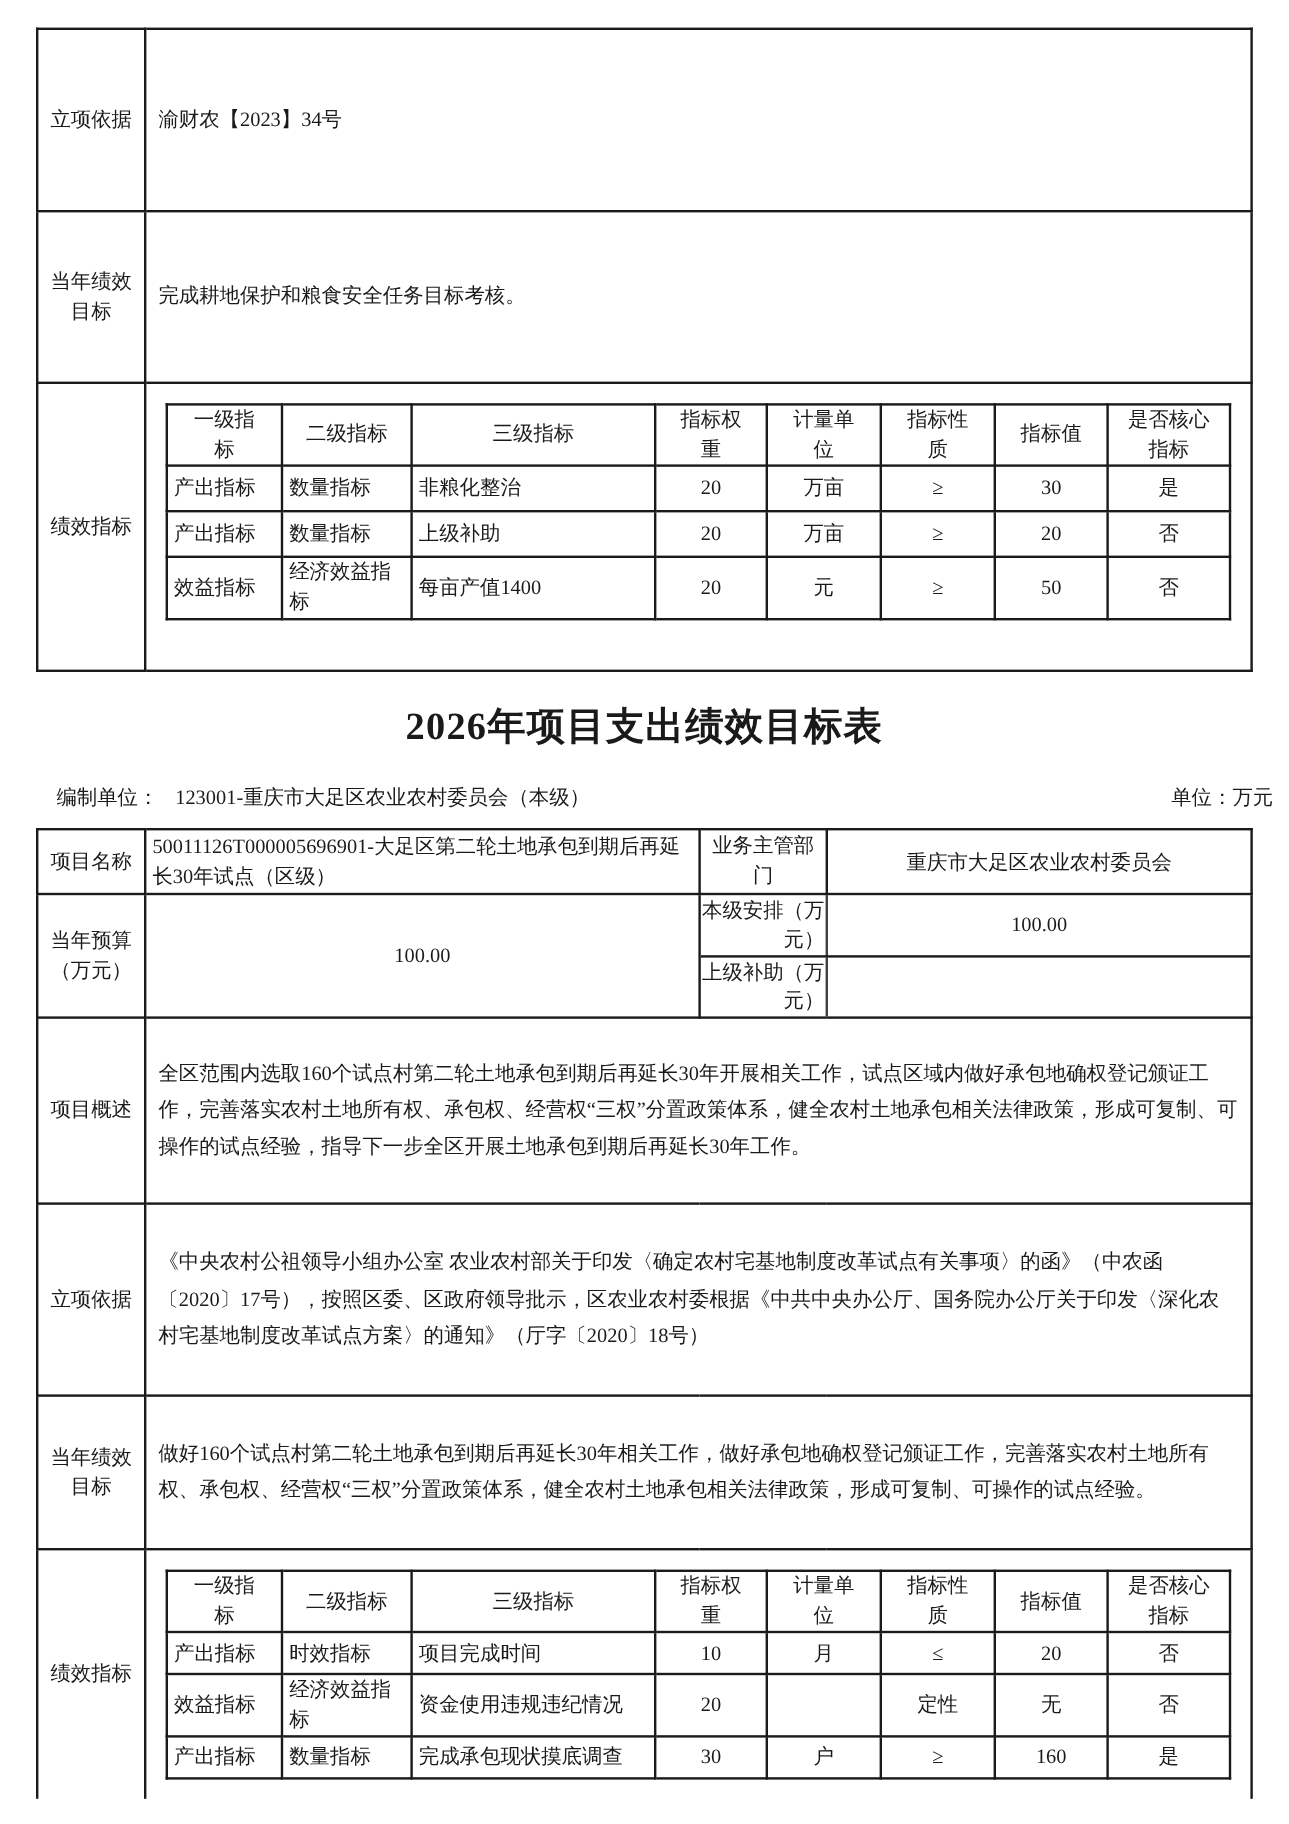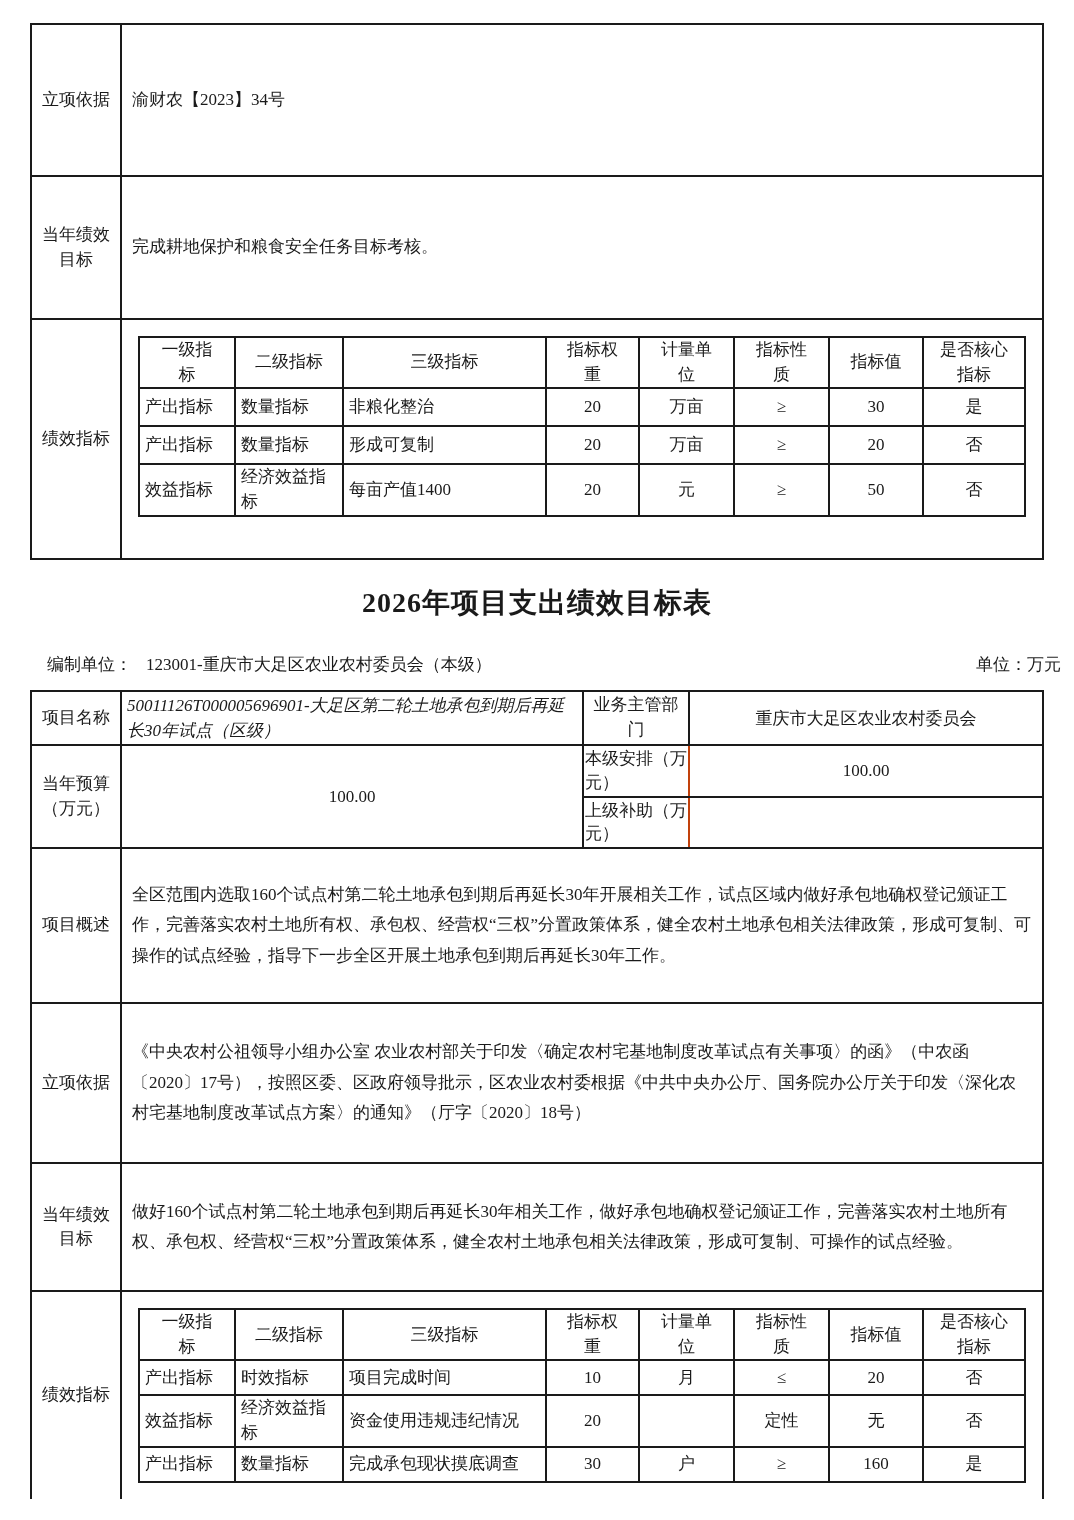--- a/index.html
+++ b/index.html
@@ -24,28 +24,28 @@
   .ind th{font-weight:normal;text-align:center;padding:0 14px;}
   .ind td.al{text-align:left;padding:0 5px;}
   .ind td.ac{text-align:center;padding:0 4px;}
   .ind-t1 thead tr{height:46px;}
   .ind-t1 tbody tr{height:38px;}
   .ind-t2 thead tr{height:46px;}
   .ind-t2 tbody tr{height:35px;}
   
   .split{width:100%;}
   .split td{border:none;vertical-align:middle;}
-  .split td.sl{border-right:2px solid #c2410c;text-align:left;line-height:1.4;width:102px;}
+  .split td.sl{border-right:2px solid #404040;text-align:right;line-height:1.4;width:102px;}
   .split tr.first td{border-bottom:2px solid #1a1a1a;}
   .split td.sv{text-align:center;}
   
   #table2 tr.cut > td{border-bottom:none;}
   #page-title{
     position:absolute;top:584px;left:0;width:1074px;text-align:center;
-    font-size:28px;font-weight:bold;letter-spacing:1px;
+    font-size:32px;font-weight:bold;letter-spacing:1px;
   }
   #meta-row{
     position:absolute;top:653px;left:30px;width:1014px;
     display:flex;justify-content:space-between;align-items:baseline;margin-left:17px;
   }
   #meta-row .gap{margin-right:14px;}
   .para{white-space:pre-line;}
 </style>
 </head>
 <body>
@@ -97,21 +97,21 @@
                 <td class="al">非粮化整治</td>
                 <td class="ac">20</td>
                 <td class="ac">万亩</td>
                 <td class="ac">≥</td>
                 <td class="ac">30</td>
                 <td class="ac">是</td>
               </tr>
               <tr>
                 <td class="al">产出指标</td>
                 <td class="al">数量指标</td>
-                <td class="al">形成可复制</td>
+                <td class="al">上级补助</td>
                 <td class="ac">20</td>
                 <td class="ac">万亩</td>
                 <td class="ac">≥</td>
                 <td class="ac">20</td>
                 <td class="ac">否</td>
               </tr>
               <tr>
                 <td class="al">效益指标</td>
                 <td class="al">经济效益指标</td>
                 <td class="al">每亩产值1400</td>
@@ -140,21 +140,21 @@
 <table id="table2" class="outer">
   <colgroup>
       <col style="width:90px">
       <col style="width:462px">
       <col style="width:106px">
       <col>
     </colgroup>
   <tbody>
       <tr style="height:54px">
     <td class="lbl">项目名称</td>
-    <td class="val" style="padding:0 5px;line-height:1.5;font-style:italic;">50011126T000005696901-大足区第二轮土地承包到期后再延长30年试点（区级）</td>
+    <td class="val" style="padding:0 5px;line-height:1.5;">50011126T000005696901-大足区第二轮土地承包到期后再延长30年试点（区级）</td>
     <td class="lbl">业务主管部门</td>
     <td class="cval">重庆市大足区农业农村委员会</td>
   </tr>
   <tr style="height:83px">
     <td class="lbl">当年预算（万元）</td>
     <td class="cval">100.00</td>
     <td class="nest-split" colspan="2">
       <table class="split">
         <tbody>
               <tr class="first" style="height:39px">

